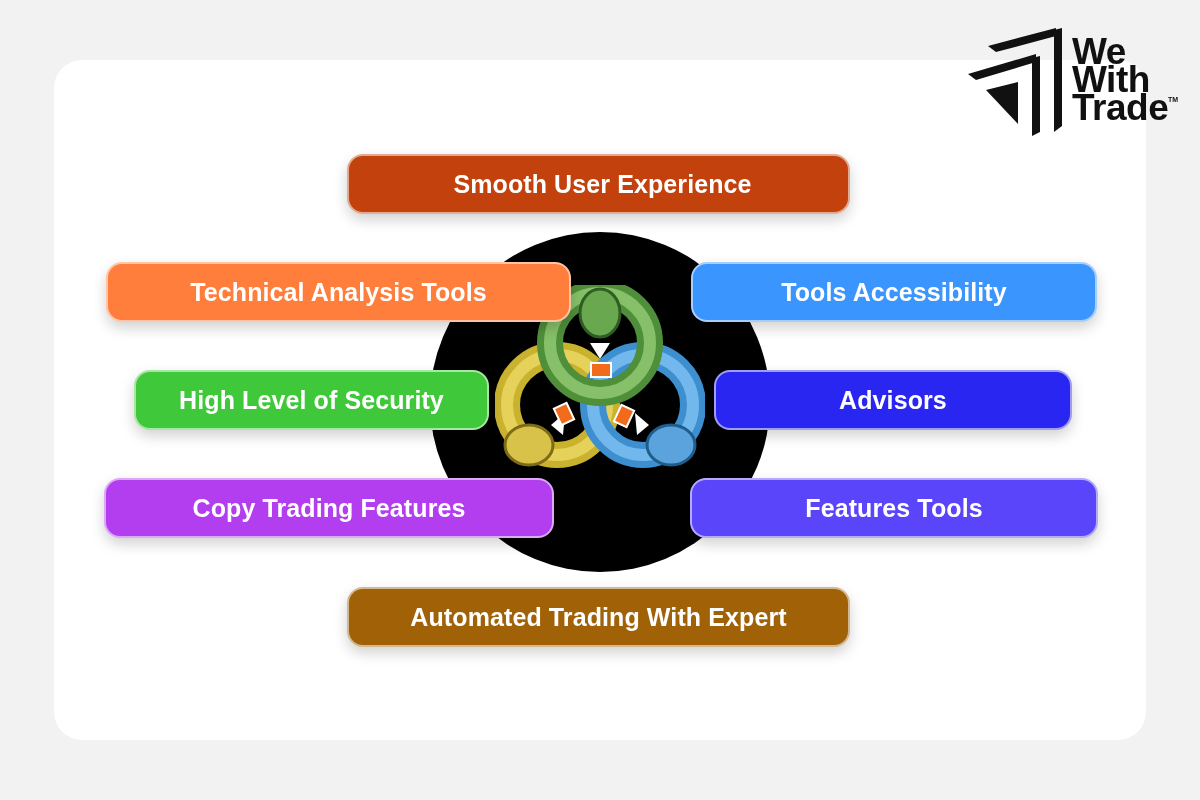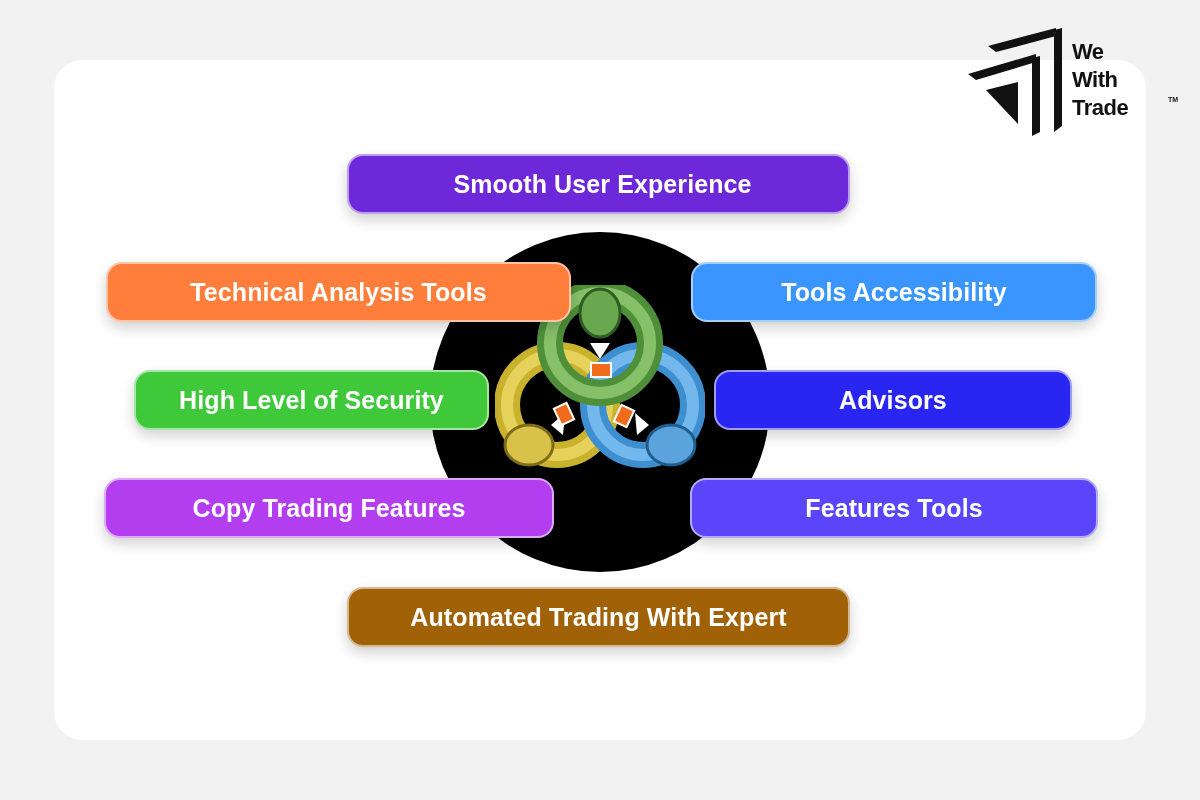--- a/index.html
+++ b/index.html
@@ -20,21 +20,21 @@
     position: absolute;
     left: 966px; top: 28px;
     width: 210px; height: 110px;
   }
   .logo svg { position: absolute; left: 0; top: 0; }
   .logo-text {
     position: absolute;
     left: 106px; top: 10px;
     font-family: "Liberation Sans", sans-serif;
     font-weight: 700;
-    font-size: 22px;
+    font-size: 37px;
     line-height: 28px;
     color: #111;
     letter-spacing: -0.5px;
   }
   .logo-text span { display: block; }
   .tm { position: absolute; left: 96px; top: 62px; font-size: 7px; font-weight: 700; color: #111; }
 
   .hub {
     position: absolute;
     left: 430px; top: 232px;
@@ -97,21 +97,21 @@
 
   <polygon points="95,58 115,58 105,74" fill="#ffffff"></polygon>
   <polygon points="56,140 70,128 68,150" fill="#ffffff"></polygon>
   <polygon points="154,140 140,128 142,150" fill="#ffffff"></polygon>
 
   <rect x="96" y="78" width="20" height="14" fill="#f26a1b" stroke="#fff" stroke-width="2"></rect>
   <rect x="62" y="120" width="14" height="18" fill="#f26a1b" stroke="#fff" stroke-width="2" transform="rotate(-25 69 129)"></rect>
   <rect x="122" y="122" width="14" height="18" fill="#f26a1b" stroke="#fff" stroke-width="2" transform="rotate(25 129 131)"></rect>
 </svg>
 
-<div class="pill" style="left:347px; top:154px; width:503px; background:#6d28d9;padding-left:8px;">
+<div class="pill" style="left:347px; top:154px; width:503px; background:#c2410c;padding-left:8px;">
   <span>Smooth User Experience</span>
 </div>
 
 <div class="pill" style="left:106px; top:262px; width:465px; background:#ff7e3b;">
   <span>Technical Analysis Tools</span>
 </div>
 
 <div class="pill" style="left:691px; top:262px; width:406px; background:#3a95ff;">
   <span>Tools Accessibility</span>
 </div>

